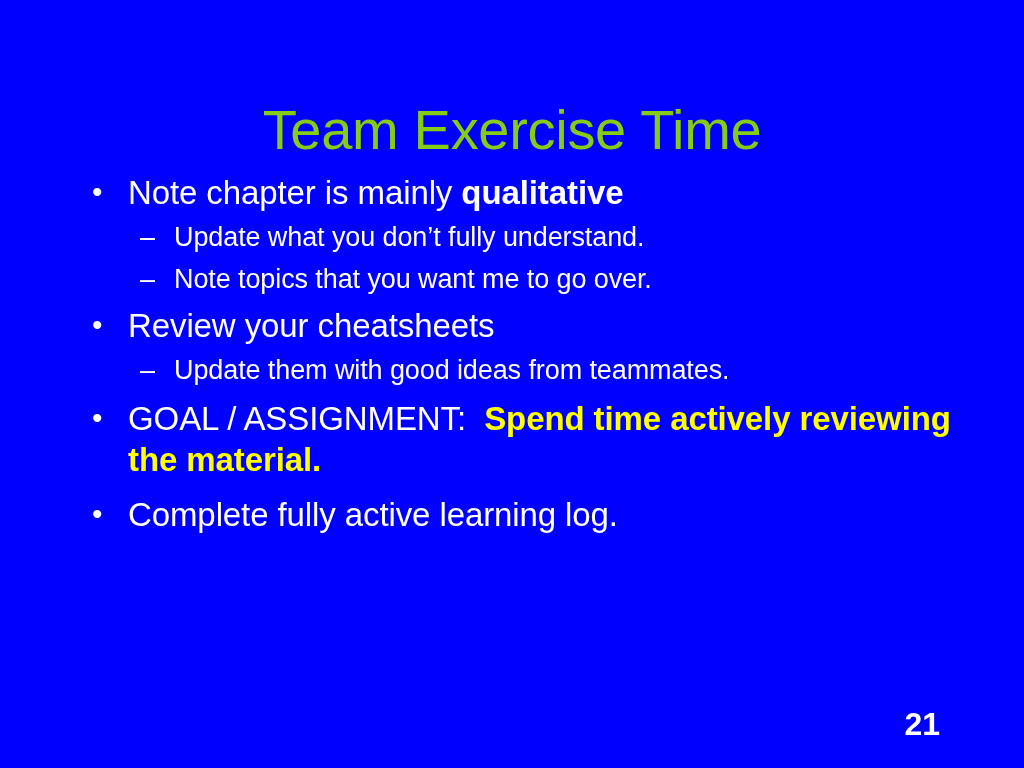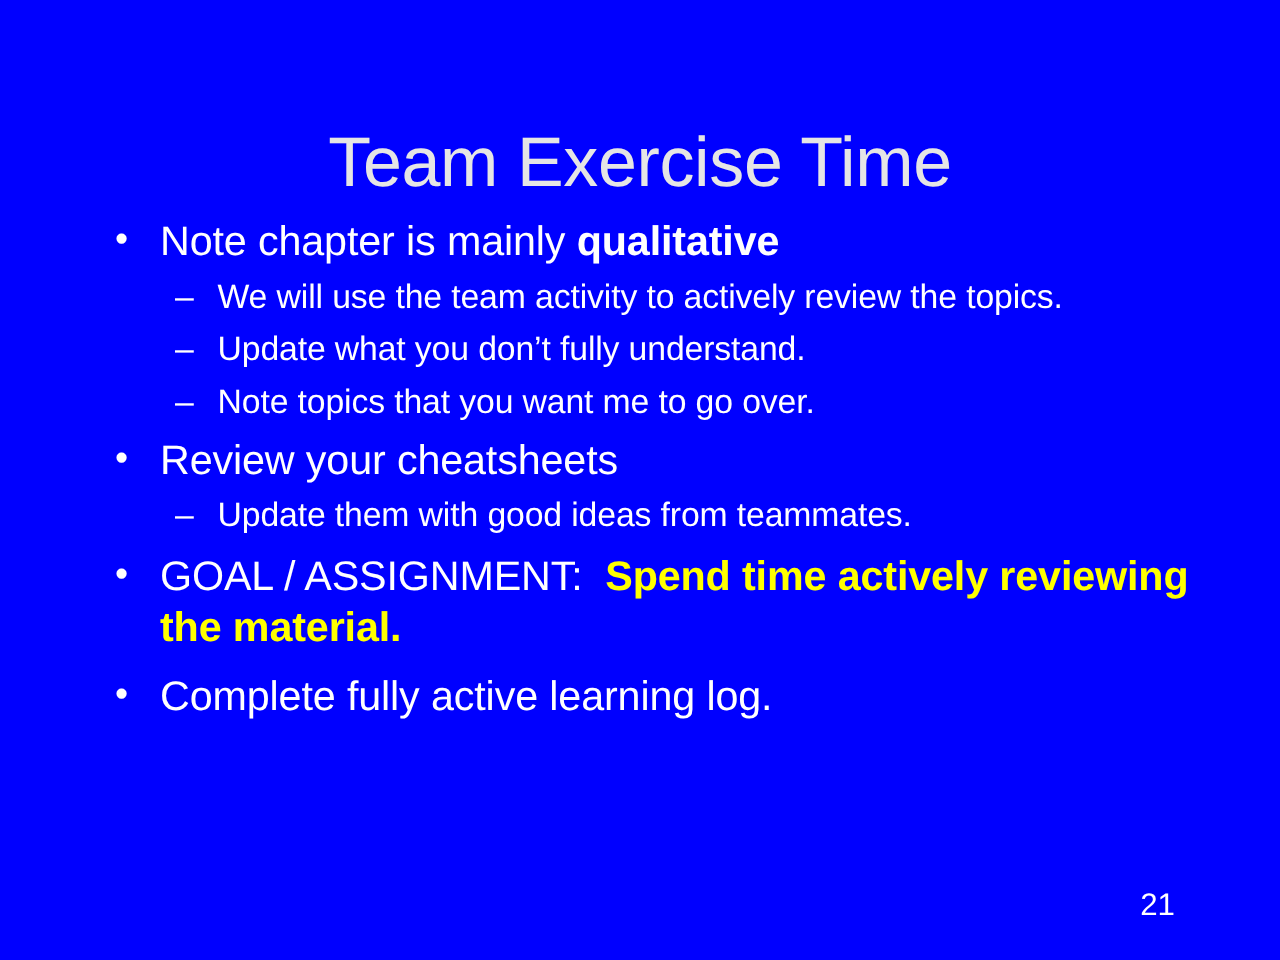--- a/index.html
+++ b/index.html
@@ -22,21 +22,21 @@
     box-sizing: border-box;
   }
 
   
   .slide-title {
     position: absolute;
     left: 60px;
     top: 62px;
     width: 904px;
     text-align: center;
-    color: #e5e5e5;
+    color: #84cc16;
     font-size: 56px;
     line-height: 60px;
     font-weight: normal;
     letter-spacing: -0.3px;
     white-space: nowrap;
   }
 
   
   .body-block {
     position: absolute;
@@ -100,43 +100,42 @@
   .bullet-last {
     margin-top: 14px;
   }
 
   
   .page-number {
     position: absolute;
     right: 84px;
     bottom: 30px;
     color: #ffffff;
-    font-size: 25px;
-    font-weight: normal;
+    font-size: 32px;
+    font-weight: bold;
     line-height: 28px;
   }
 </style>
 </head>
 <body>
 
 <div class="slide">
 
   <h1 class="slide-title">Team Exercise Time</h1>
 
   <div class="body-block">
 
     <div class="bullet-l1">
       <span class="marker">•</span>
       <span>Note chapter is mainly </span><span class="strong-white">qualitative</span>
     </div>
 
     <div class="group-l2">
       <div class="bullet-l2">
         <span class="marker">–</span>
-        <span>We will use the team activity to actively review the topics.</span>
       </div>
 
       <div class="bullet-l2">
         <span class="marker">–</span>
         <span>Update what you don’t fully understand.</span>
       </div>
 
       <div class="bullet-l2">
         <span class="marker">–</span>
         <span>Note topics that you want me to go over.</span>

